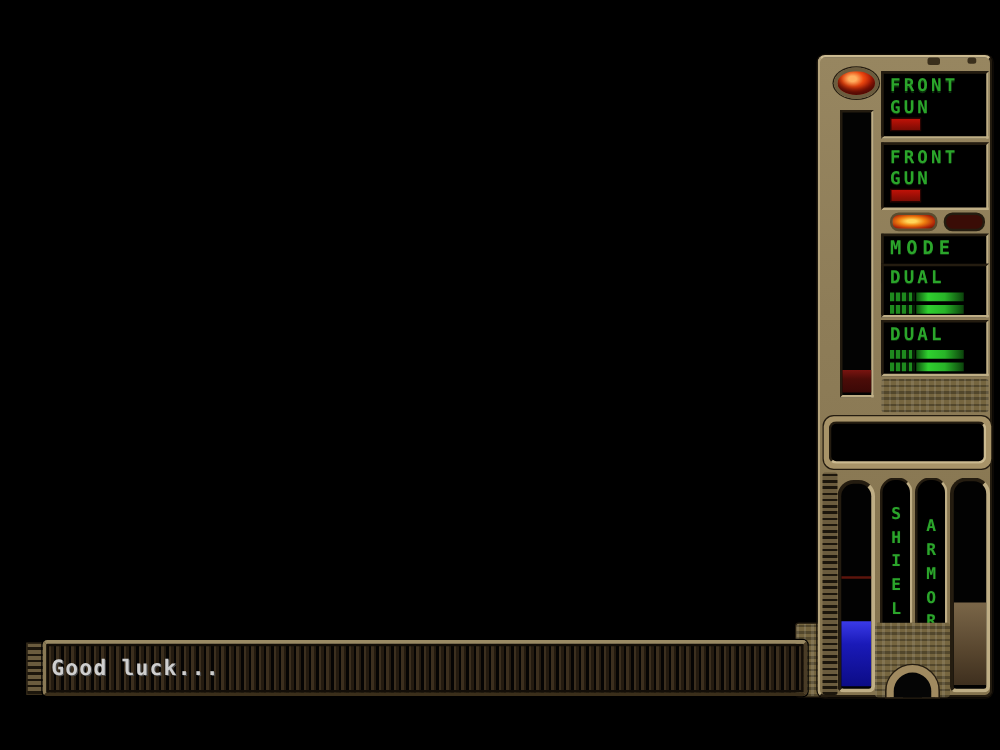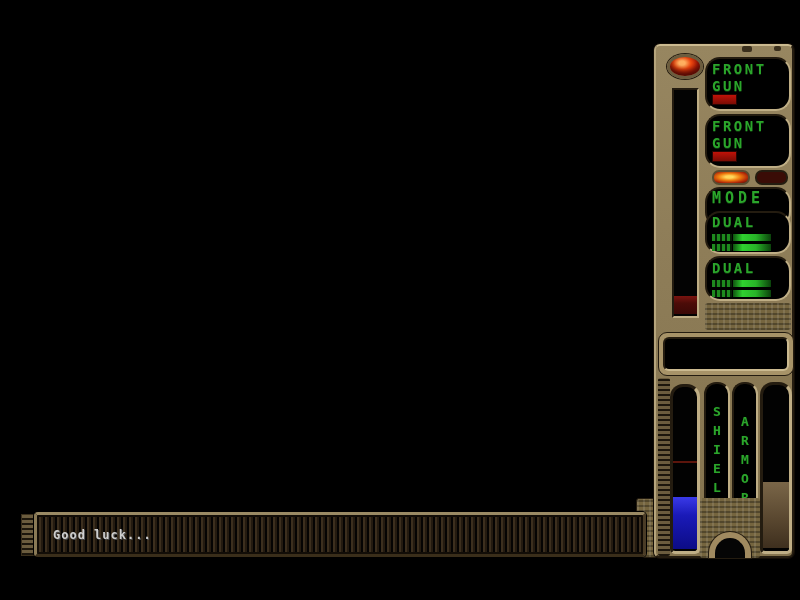--- a/index.html
+++ b/index.html
@@ -17,21 +17,21 @@
     background:radial-gradient(ellipse at 40% 32%,#ffb060 0 12%,#f04a10 35%,#b01a06 62%,#6a0c04 100%);
     border:3px solid #6b5c3e;box-shadow:inset 0 -4px 6px #4a0a04,0 0 0 1px #241c10;box-sizing:border-box;}
 
   .power-bar{position:absolute;left:16px;top:42px;width:27px;height:230px;background:#030303;
     border:2px solid;border-color:#241c10 #bfae85 #bfae85 #241c10;box-sizing:border-box;}
   .power-fill{position:absolute;left:0;bottom:2px;width:100%;height:18px;
     background:linear-gradient(180deg,#7a1410,#4c0c08 40%,#3a0806);}
 
   
   .screen{position:absolute;left:49px;width:86px;background:#000;box-sizing:border-box;
-    border:2px solid;border-color:#241c10 #bfae85 #bfae85 #241c10;border-radius:15px;}
+    border:2px solid;border-color:#241c10 #bfae85 #bfae85 #241c10;border-radius:0;}
   .gline{display:block;color:#2ba52b;font-weight:bold;font-size:14px;line-height:17px;
     letter-spacing:2.5px;padding-left:5px;text-shadow:0 1px 0 #0c330c;}
   .screen.front{top:11px;height:54px;padding-top:2px;}
   .screen.rear{top:68px;height:54px;padding-top:2px;}
   .ammo{position:absolute;left:5px;bottom:4px;width:23px;height:9px;
     background:linear-gradient(180deg,#c01208,#7a0c04);border:1px solid #2a0402;}
 
   .indicator-row{position:absolute;left:49px;top:124px;width:86px;height:16px;}
   .lamp{position:absolute;top:0;height:15px;border-radius:7px;box-sizing:border-box;}
   .lamp.lit{left:7px;width:38px;border:2px solid #5a4c30;
@@ -90,22 +90,22 @@
 
   
   .msg-cap{position:absolute;left:21px;top:514px;width:13px;height:40px;
     background:repeating-linear-gradient(0deg,#1c160c 0 2px,#6b5c3e 2px 5px);
     border:1px solid #3a2f1c;}
   .message-bar{position:absolute;left:34px;top:512px;width:612px;height:45px;box-sizing:border-box;
     border:3px solid;border-color:#9a8a64 #4a3c26 #3a2e1a #8a7a56;border-radius:4px;
     background:repeating-linear-gradient(90deg,#050403 0 2px,#3c2f1e 2px 4px,#241b10 4px 6px);
     box-shadow:0 0 0 1px #000,inset 0 0 0 2px #120d07;
     display:flex;align-items:center;}
-  .msg-text{color:#cfcfcf;font-weight:bold;font-size:12px;letter-spacing:1px;
-    padding-left:16px;text-shadow:1px 1px 0 #4a4a4a;}
+  .msg-text{color:#cfcfcf;font-weight:bold;font-size:17px;letter-spacing:1px;
+    padding-left:4px;text-shadow:1px 1px 0 #4a4a4a;}
 
   .strut{position:absolute;left:618px;top:534px;width:56px;height:11px;
     background:linear-gradient(180deg,#cbba90,#8e7d58 50%,#3a2e1a);
     transform:rotate(-38deg);transform-origin:left center;border:1px solid #241c10;z-index:1;}
   .joint{position:absolute;left:636px;top:498px;width:26px;height:58px;border-radius:3px;z-index:1;
     border:1px solid #241c10;}
   .sidebar,.message-bar,.msg-cap{z-index:2;}
 </style>
 </head>
 <body>

